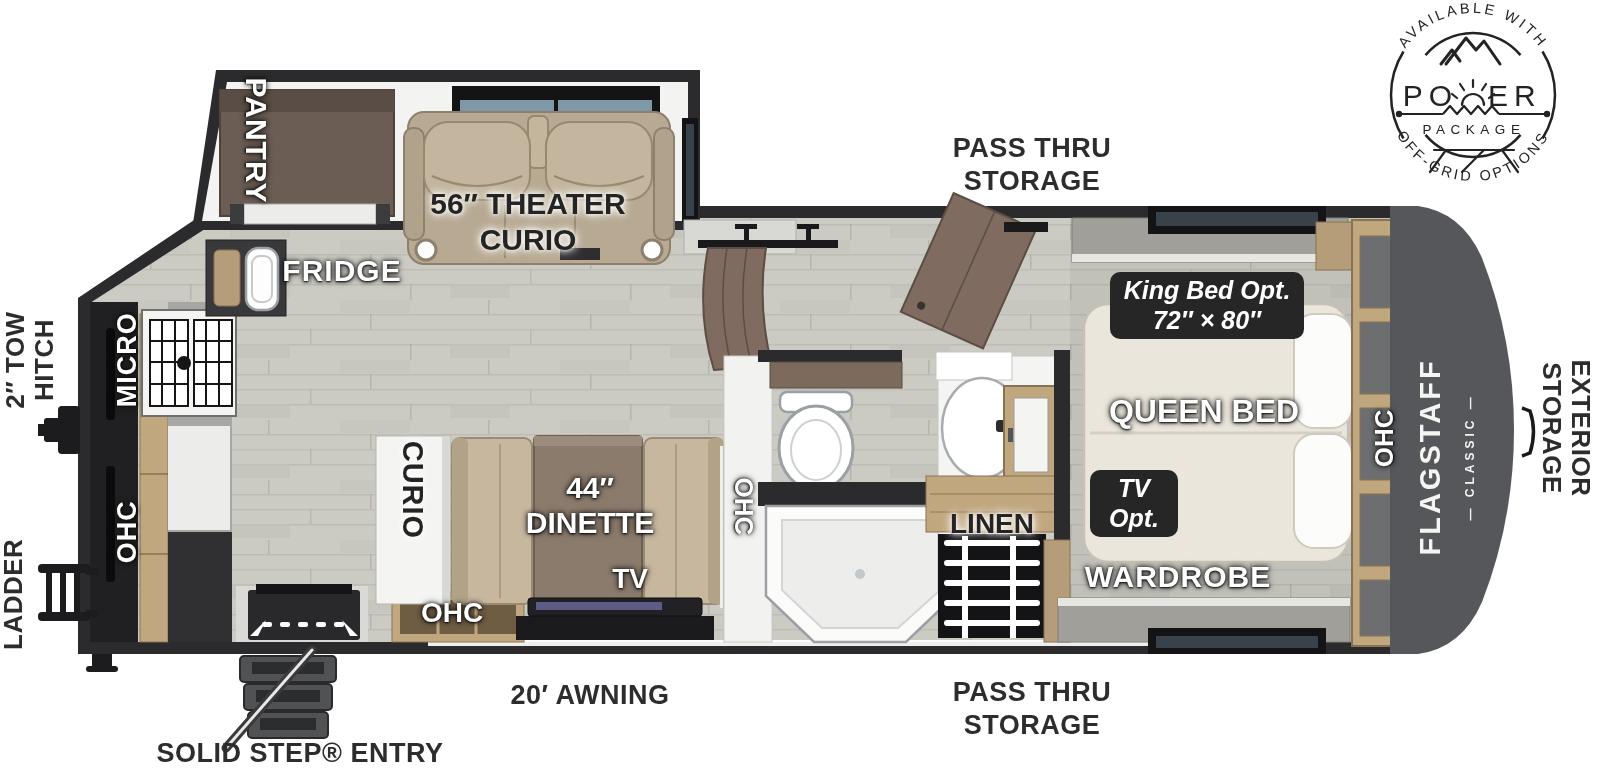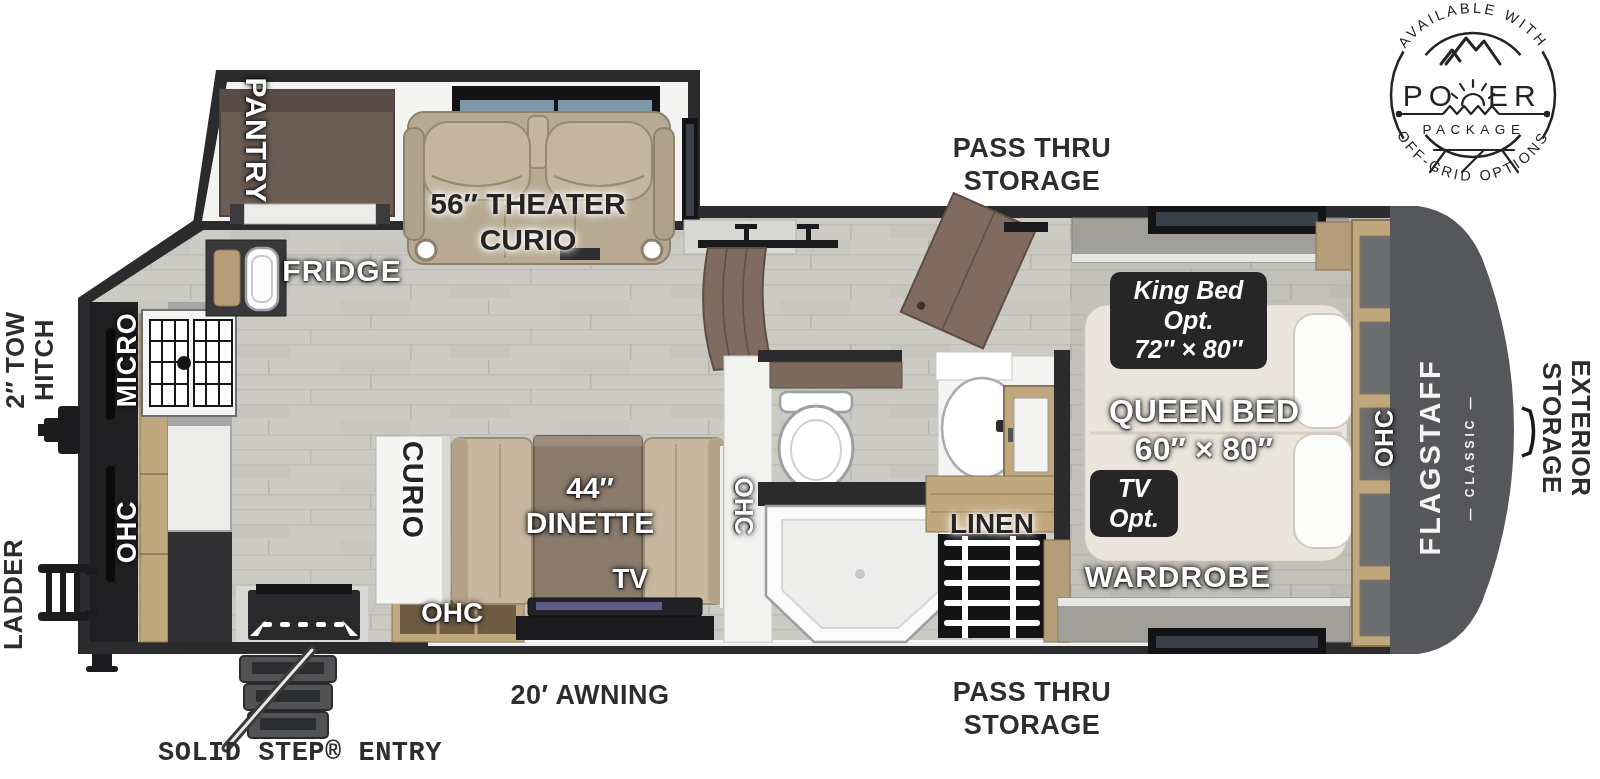--- a/index.html
+++ b/index.html
@@ -309,41 +309,41 @@
     <text x="1474" y="134" text-anchor="middle" font-family="Liberation Sans, sans-serif" font-size="13.5" letter-spacing="5.5" fill="#232323" stroke="none">PACKAGE</text>
   </g>
 </svg>
 
 <div class="lbl ext" style="left:922px;top:132px;width:220px;font-size:27px;line-height:33px;"><span class="l2">PASS THRU</span><span class="l2">STORAGE</span></div>
 <div class="lbl ext" style="left:922px;top:676px;width:220px;font-size:27px;line-height:33px;"><span class="l2">PASS THRU</span><span class="l2">STORAGE</span></div>
 <div class="lbl ext rccw" style="left:-45px;top:331px;width:150px;font-size:26px;line-height:29px;"><span class="l2">2″ TOW</span><span class="l2">HITCH</span></div>
 <div class="lbl ext rccw" style="left:-57px;top:580px;width:140px;font-size:26px;">LADDER</div>
 <div class="lbl ext rcw" style="left:1471px;top:399px;width:190px;font-size:26px;line-height:29px;"><span class="l2">EXTERIOR</span><span class="l2">STORAGE</span></div>
 <div class="lbl ext" style="left:480px;top:681px;width:220px;font-size:27px;">20′ AWNING</div>
-<div class="lbl ext" style="left:130px;top:739px;width:340px;font-size:27px;font-family:Liberation Mono, monospace;">SOLID STEP® ENTRY</div>
+<div class="lbl ext" style="left:130px;top:739px;width:340px;font-size:27px;">SOLID STEP® ENTRY</div>
 
 <div class="lbl white rcw" style="left:171px;top:124px;width:170px;font-size:30px;letter-spacing:1px;">PANTRY</div>
 <div class="lbl white" style="left:242px;top:254px;width:200px;font-size:30px;letter-spacing:1px;">FRIDGE</div>
 <div class="lbl white rccw" style="left:58px;top:345px;width:140px;font-size:27px;letter-spacing:1px;">MICRO</div>
 <div class="lbl white rccw" style="left:83px;top:517px;width:90px;font-size:27px;letter-spacing:1px;">OHC</div>
 
 <div class="lbl dark" style="left:398px;top:186px;width:260px;font-size:30px;line-height:36px;"><span class="l2">56″ THEATER</span><span class="l2">CURIO</span></div>
 <div class="lbl dark rcw" style="left:337px;top:474px;width:150px;font-size:29px;letter-spacing:1px;">CURIO</div>
 <div class="lbl white" style="left:500px;top:470px;width:180px;font-size:30px;line-height:35px;"><span class="l2">44″</span><span class="l2">DINETTE</span></div>
 <div class="lbl white" style="left:568px;top:564px;width:80px;font-size:28px;text-align:right;">TV</div>
 <div class="lbl white" style="left:402px;top:598px;width:100px;font-size:28px;">OHC</div>
 <div class="lbl white rcw" style="left:704px;top:492px;width:80px;font-size:26px;">OHC</div>
 
 <div class="lbl dark" style="left:922px;top:489px;width:140px;font-size:28px;margin-top:20px;">LINEN</div>
 
-<div class="badge" style="left:1110px;top:272px;width:157px;font-size:25px;">
+<div class="badge" style="left:1110px;top:272px;width:194px;font-size:25px;">
       <span class="l2">King Bed Opt.</span>
       <span class="l2">72″ × 80″</span>
     </div>
-<div class="lbl white" style="left:1084px;top:392px;width:240px;font-size:32px;line-height:38px;"><span class="l2">QUEEN BED</span><span class="l2">60″ × 80″</span></div>
+<div class="lbl white" style="left:1084px;top:392px;width:240px;font-size:32px;line-height:38px;"><span class="l2">QUEEN BED</span></div>
 <div class="badge" style="left:1090px;top:470px;width:88px;font-size:25px;">TV Opt.</div>
 <div class="lbl white" style="left:1058px;top:560px;width:240px;font-size:30px;letter-spacing:1px;">WARDROBE</div>
 <div class="lbl white rccw" style="left:1344px;top:424px;width:80px;font-size:26px;">OHC</div>
 
 <div class="lbl rccw" style="left:1331px;top:408px;width:230px;color:#f4f4f2;">
   <span class="l2" style="font-size:29px;letter-spacing:3px;">FLAGSTAFF</span>
   <span class="l2" style="font-size:12px;letter-spacing:4px;">— CLASSIC —</span>
 </div>
 
 </div>

